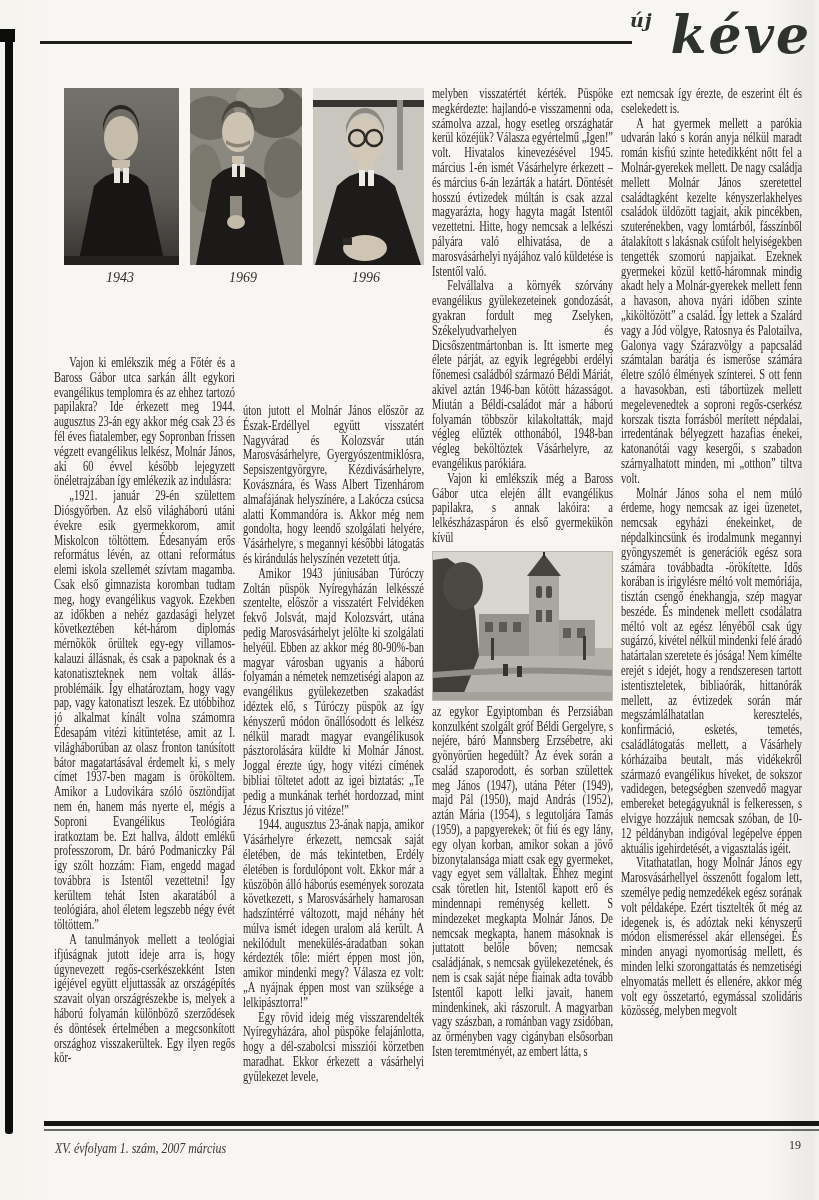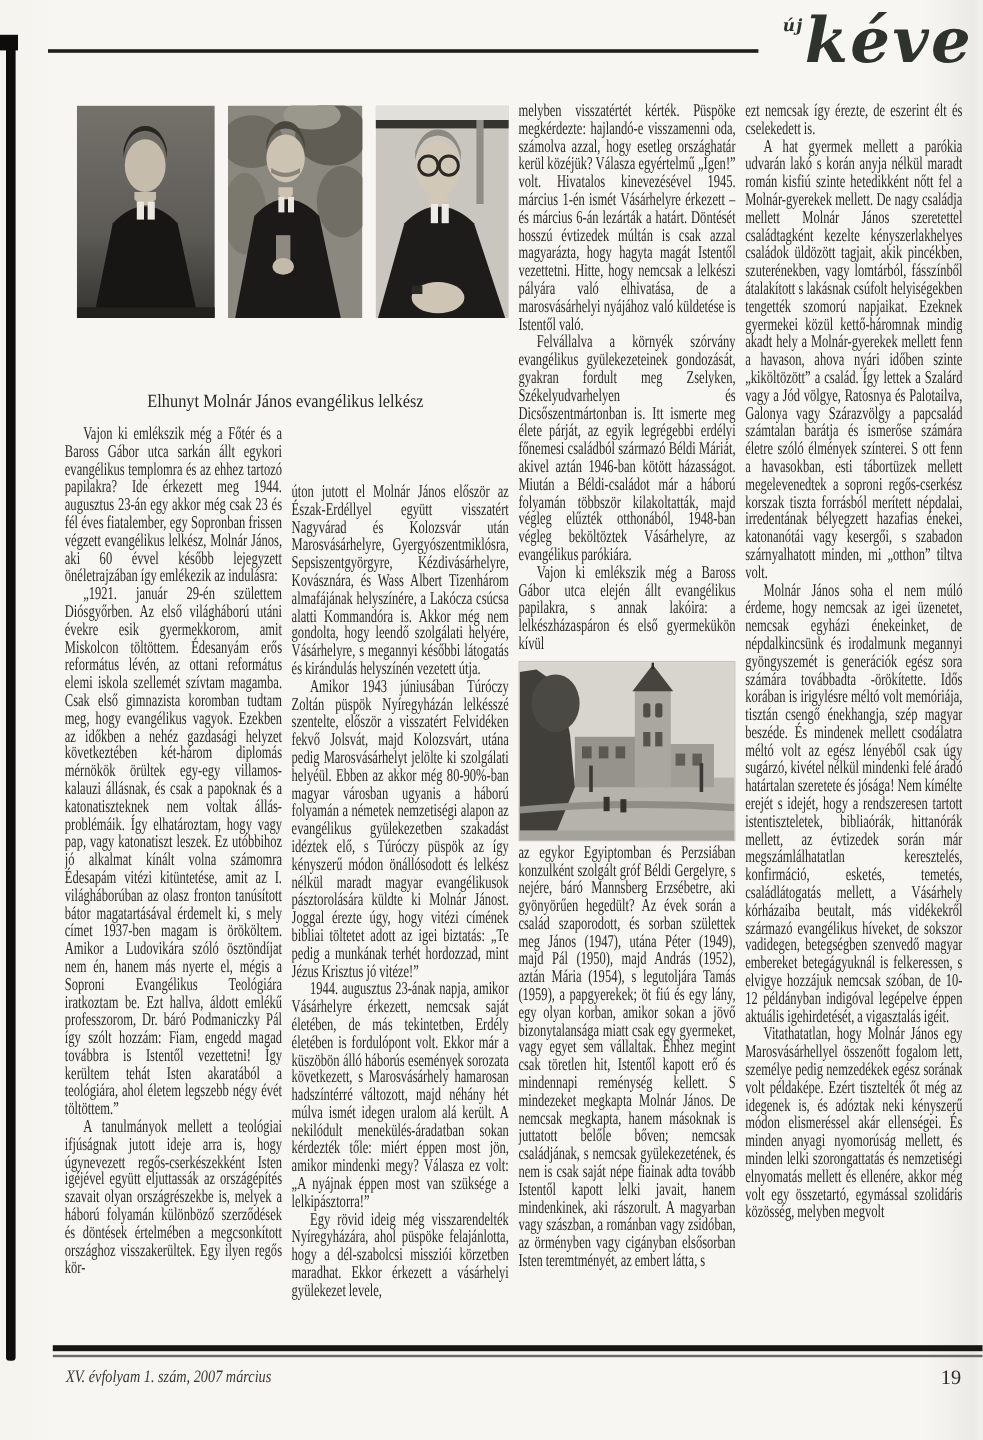--- a/index.html
+++ b/index.html
@@ -7,21 +7,21 @@
     position:relative;width:819px;height:1200px;margin:0 auto;
     background:linear-gradient(90deg,#f5f3ee 0%,#f7f6f2 6%,#f7f6f2 94%,#eceae6 99%,#f2f1ee 100%);
     font-family:"Liberation Serif", serif;color:#2b2824;overflow:hidden;
   }
   
   .scan-bar{position:absolute;left:5px;top:32px;width:8px;height:1102px;background:#0d0d0c;border-radius:3px;}
   .scan-notch{position:absolute;left:0;top:29px;width:15px;height:13px;background:#0d0d0c;}
   
   .head-rule{position:absolute;left:40px;top:41px;width:592px;height:3px;background:#1e1e1c;}
   .logo{position:absolute;right:8px;top:4px;color:#2f332e;white-space:nowrap;font-family:"DejaVu Serif", serif;font-style:italic;font-weight:700;}
-  .logo .uj{font-size:14px;vertical-align:26px;letter-spacing:1px;margin-right:1px;}
+  .logo .uj{font-size:19px;vertical-align:26px;letter-spacing:1px;margin-right:18px;}
   .logo .keve{font-size:52px;letter-spacing:2px;}
   
   .portraits{position:absolute;left:64px;top:88px;width:358px;display:flex;gap:11px;}
   .portraits figure{margin:0;}
   .portraits svg{display:block;}
   .pcaps{position:absolute;left:64px;top:270px;width:358px;display:flex;gap:11px;}
   .pcaps div{width:112px;text-align:center;font-style:italic;font-size:14px;color:#33302b;}
   
   .title{position:absolute;left:50px;top:298px;width:376px;text-align:center;}
   .title .t1{display:inline-block;font-size:21.5px;white-space:nowrap;transform:scaleX(.84);transform-origin:50% 0;}
@@ -37,21 +37,21 @@
   .col3{left:432px;top:86px;height:1027px;}
   .col4{left:621px;top:86px;height:1027px;}
   
   .church{margin:6px 0 3px 0;width:181px;}
   .church svg{display:block;border:1px solid #b9b6b0;}
   .church figcaption{text-align:center;font-style:italic;font-size:12.5px;line-height:17px;color:#33302b;}
   
   .foot-rule{position:absolute;left:44px;top:1121px;width:775px;height:5px;background:#161615;}
   .foot-rule2{position:absolute;left:44px;top:1129px;width:775px;height:2px;background:#6a6a66;}
   .foot-issue{position:absolute;left:55px;top:1140px;font-style:italic;font-size:14.5px;white-space:nowrap;transform:scaleX(.82);transform-origin:0 0;color:#3a3733;}
-  .foot-page{position:absolute;right:18px;top:1138px;font-size:17px;color:#2f2c28;}
+  .foot-page{position:absolute;right:18px;top:1138px;font-size:12px;color:#2f2c28;}
 </style>
 </head>
 <body>
 
 <div class="page">
 
   <div class="scan-bar"></div>
   <div class="scan-notch"></div>
 
   <div class="head-rule"></div>
@@ -111,24 +111,26 @@
         <line x1="52" y1="49" x2="54" y2="49" stroke="#2a2925" stroke-width="2"></line>
         <path d="M2 177 L24 98 Q38 84 52 84 Q68 84 82 98 L108 177 Z" fill="#1d1c1a"></path>
         <path d="M44 80 Q52 88 60 80 L60 74 L44 74 Z" fill="#d2c8b8"></path>
         <rect x="46" y="82" width="6" height="16" fill="#ecebe5"></rect>
         <rect x="55" y="82" width="6" height="16" fill="#ecebe5"></rect>
         <ellipse cx="52" cy="160" rx="22" ry="13" fill="#cfc5b4"></ellipse>
         <rect x="30" y="150" width="9" height="7" fill="#2a2925"></rect>
       </svg>
     </figure>
   </div>
+  <div class="pcaps">
+    <div>1943</div>
+    <div>1969</div>
+    <div>1996</div>
+  </div>
 
-  <div class="subtitle">
-    <span class="t2">Elhunyt Molnár János evangélikus lelkész</span>
-  </div>
 
   <div class="col col1">
     <p class="ind">Vajon ki emlékszik még a Főtér és a Baross Gábor utca sarkán állt egykori evangélikus templomra és az ehhez tartozó papilakra? Ide érkezett meg 1944. augusztus 23-án egy akkor még csak 23 és fél éves fiatalember, egy Sopronban frissen végzett evangélikus lelkész, Molnár János, aki 60 évvel később lejegyzett önéletrajzában így emlékezik az indulásra:</p>
     <p class="ind">„1921. január 29-én születtem Diósgyőrben. Az első világháború utáni évekre esik gyermekkorom, amit Miskolcon töltöttem. Édesanyám erős református lévén, az ottani református elemi iskola szellemét szívtam magamba. Csak első gimnazista koromban tudtam meg, hogy evangélikus vagyok. Ezekben az időkben a nehéz gazdasági helyzet következtében két-három diplomás mérnökök örültek egy-egy villamos-kalauzi állásnak, és csak a papoknak és a katonatiszteknek nem voltak állás-problémáik. Így elhatároztam, hogy vagy pap, vagy katonatiszt leszek. Ez utóbbihoz jó alkalmat kínált volna számomra Édesapám vitézi kitüntetése, amit az I. világháborúban az olasz fronton tanúsított bátor magatartásával érdemelt ki, s mely címet 1937-ben magam is örököltem. Amikor a Ludovikára szóló ösztöndíjat nem én, hanem más nyerte el, mégis a Soproni Evangélikus Teológiára iratkoztam be. Ezt hallva, áldott emlékű professzorom, Dr. báró Podmaniczky Pál így szólt hozzám: Fiam, engedd magad továbbra is Istentől vezettetni! Így kerültem tehát Isten akaratából a teológiára, ahol életem legszebb négy évét töltöttem.”</p>
     <p class="ind">A tanulmányok mellett a teológiai ifjúságnak jutott ideje arra is, hogy úgynevezett regős-cserkészekként Isten igéjével együtt eljuttassák az országépítés szavait olyan országrészekbe is, melyek a háború folyamán különböző szerződések és döntések értelmében a megcsonkított országhoz visszakerültek. Egy ilyen regős kör-</p>
   </div>
 
   <div class="col col2">
     <p>úton jutott el Molnár János először az Észak-Erdéllyel együtt visszatért Nagyvárad és Kolozsvár után Marosvásárhelyre, Gyergyószentmiklósra, Sepsiszentgyörgyre, Kézdivásárhelyre, Kovásznára, és Wass Albert Tizenhárom almafájának helyszínére, a Lakócza csúcsa alatti Kommandóra is. Akkor még nem gondolta, hogy leendő szolgálati helyére, Vásárhelyre, s megannyi későbbi látogatás és kirándulás helyszínén vezetett útja.</p>
     <p class="ind">Amikor 1943 júniusában Túróczy Zoltán püspök Nyíregyházán lelkésszé szentelte, először a visszatért Felvidéken fekvő Jolsvát, majd Kolozsvárt, utána pedig Marosvásárhelyt jelölte ki szolgálati helyéül. Ebben az akkor még 80-90%-ban magyar városban ugyanis a háború folyamán a németek nemzetiségi alapon az evangélikus gyülekezetben szakadást idéztek elő, s Túróczy püspök az így kényszerű módon önállósodott és lelkész nélkül maradt magyar evangélikusok pásztorolására küldte ki Molnár Jánost. Joggal érezte úgy, hogy vitézi címének bibliai töltetet adott az igei biztatás: „Te pedig a munkának terhét hordozzad, mint Jézus Krisztus jó vitéze!”</p>

